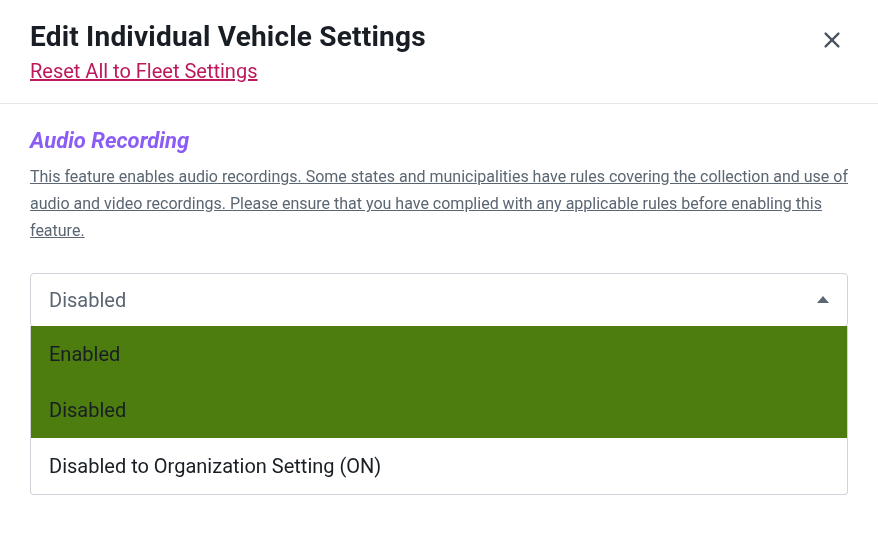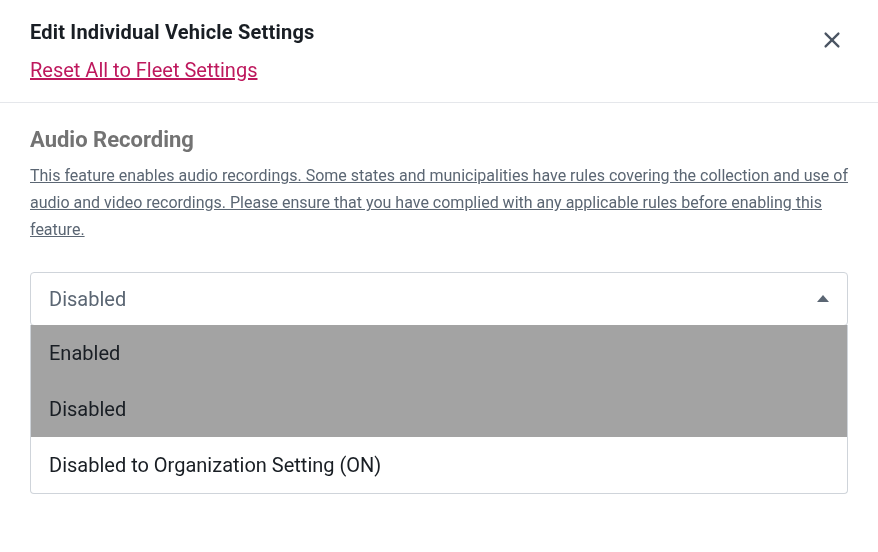--- a/index.html
+++ b/index.html
@@ -13,24 +13,24 @@
       width: 878px;
       height: 552px;
       overflow: hidden;
     }
     .modal-header {
       padding: 20px 30px 20px 30px;
       border-bottom: 1px solid #e5e7eb;
       position: relative;
     }
     .modal-title {
-      font-size: 20px;
+      font-size: 28px;
       font-weight: 700;
       color: #191e24;
-      margin-bottom: 14px;
+      margin-bottom: 6px;
       letter-spacing: 0.2px;
     }
     .reset-link {
       font-size: 20px;
       color: #be185d;
       text-decoration: underline;
       cursor: pointer;
       display: inline-block;
     }
     .close-btn {
@@ -48,22 +48,23 @@
     .close-btn svg {
       width: 22px;
       height: 22px;
     }
     .modal-body {
       padding: 24px 30px;
     }
     .section-title {
       font-size: 22px;
       font-weight: 700;
-      color: #737373;
+      color: #8b5cf6;
       margin-bottom: 10px;
+      font-style: italic;
     }
     .section-description {
       font-size: 16px;
       color: #5b6673;
       line-height: 1.7;
       margin-bottom: 28px;
       text-decoration: underline;
     }
     .select-wrapper {
       position: relative;
@@ -95,21 +96,21 @@
       margin-top: -1px;
       background: #ffffff;
     }
     .dropdown-option {
       padding: 16px 18px;
       font-size: 20px;
       color: #191e24;
       cursor: pointer;
     }
     .dropdown-option.highlighted {
-      background: #a3a3a3;
+      background: #4d7c0f;
     }
   </style>
 </head>
 <body>
 
 <div class="modal-header">
   <h1 class="modal-title">Edit Individual Vehicle Settings</h1>
   <a class="reset-link">Reset All to Fleet Settings</a>
   <div class="close-btn">
     <svg viewBox="0 0 24 24" fill="none" stroke="currentColor" stroke-width="2.5" stroke-linecap="round">

